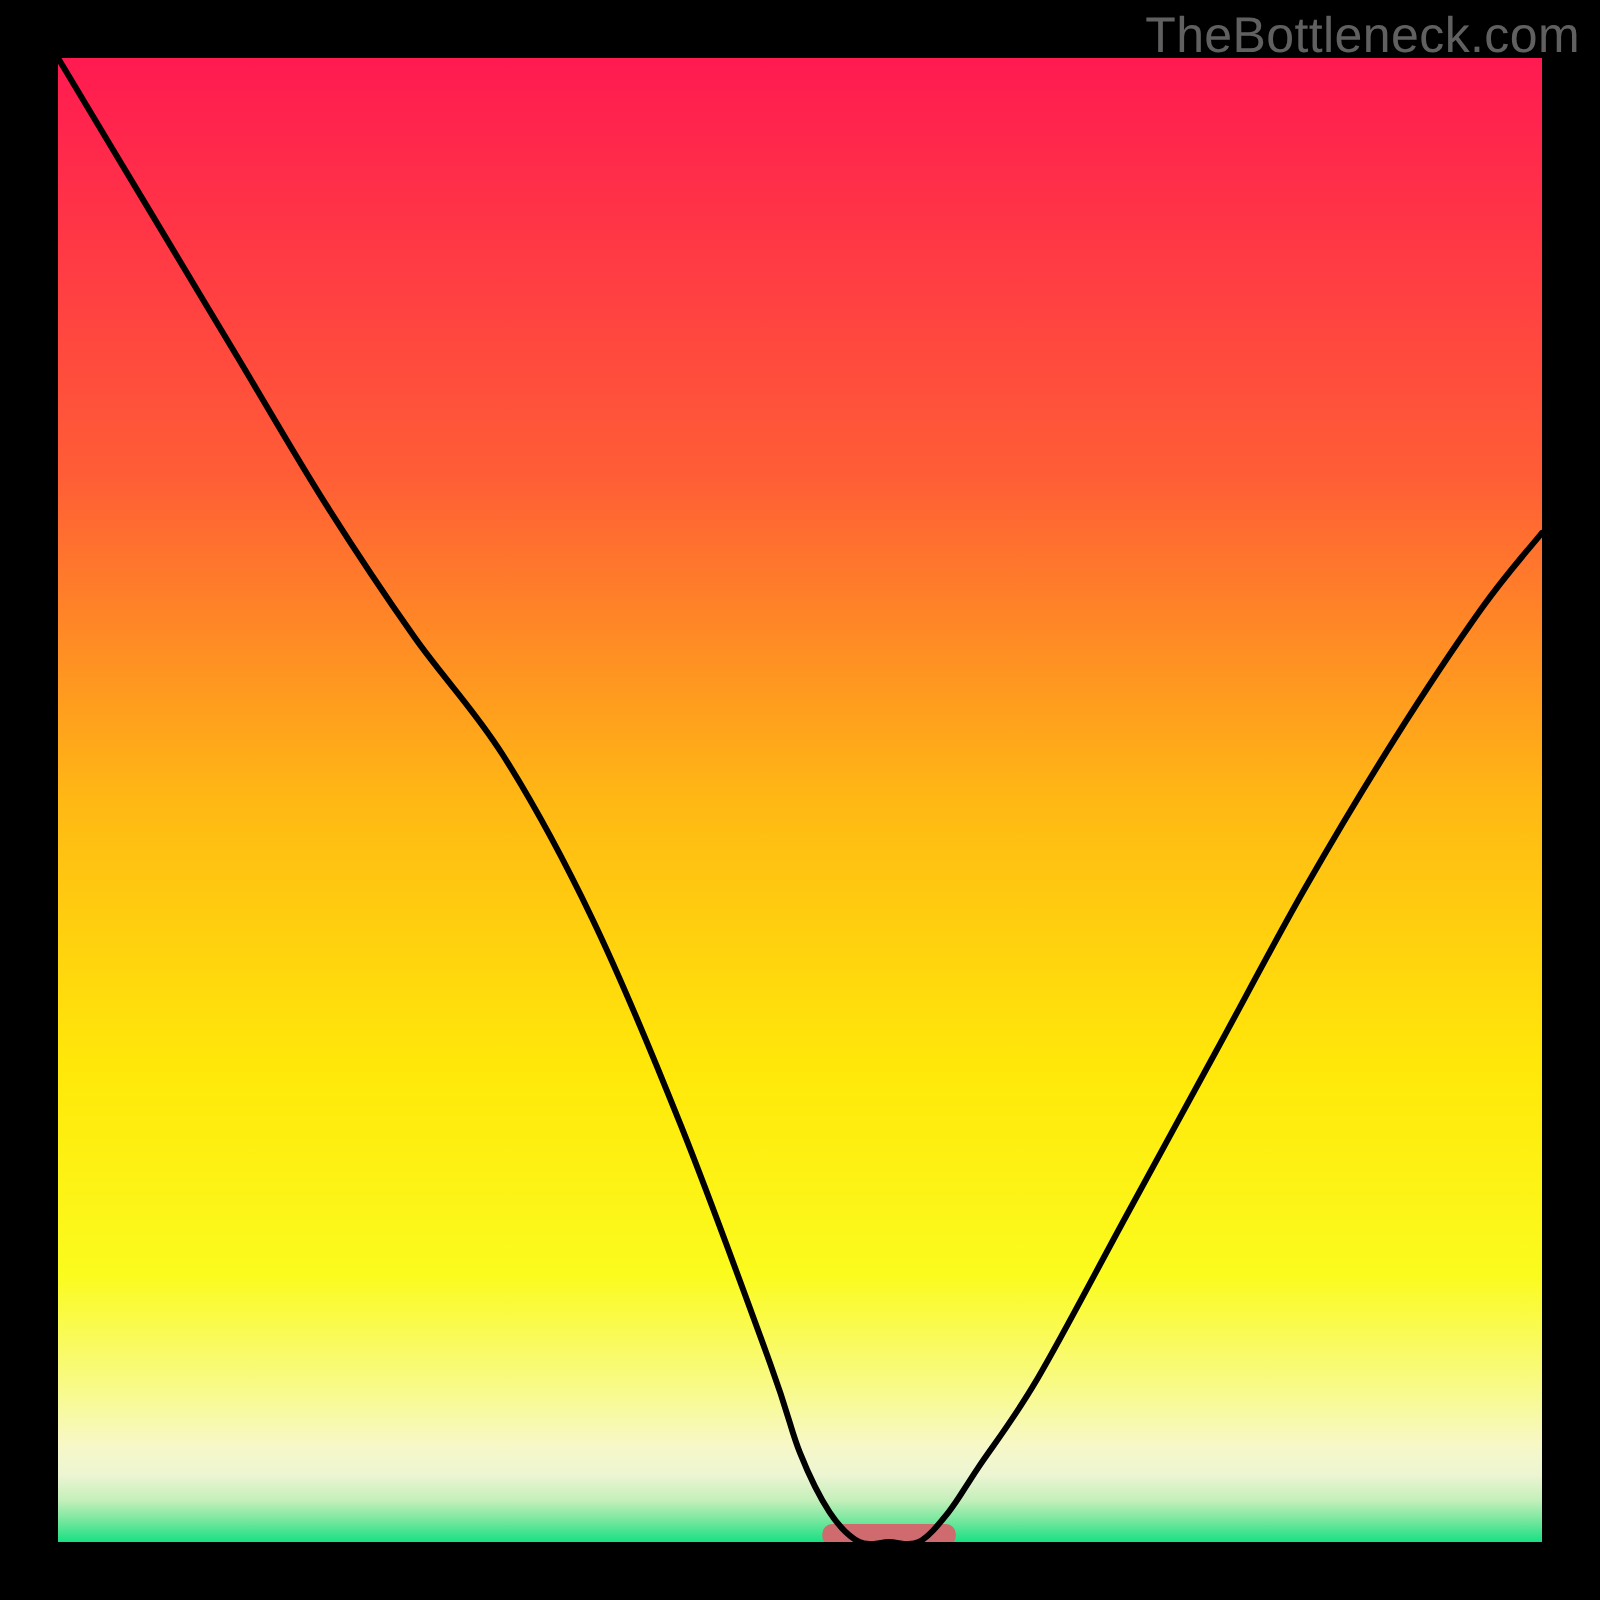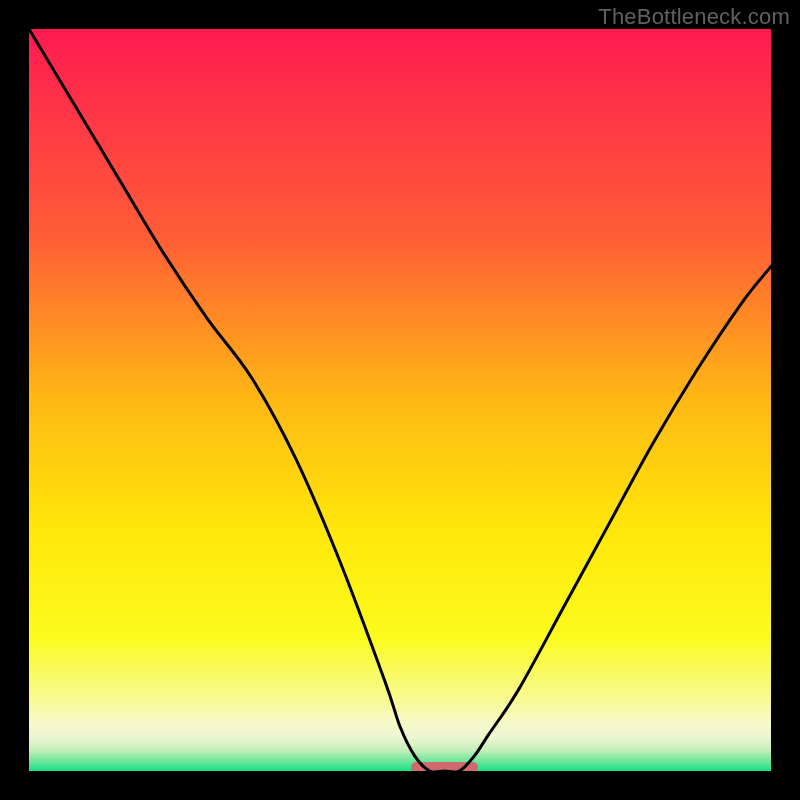--- a/index.html
+++ b/index.html
@@ -15,21 +15,21 @@
     width: 800px;
     height: 800px;
     background: #000;
     position: relative;
   }
   .watermark {
     position: absolute;
     top: 4px;
     right: 10px;
     color: #606060;
-    font-size: 22px;
+    font-size: 25px;
     font-weight: 500;
     letter-spacing: 0.2px;
     z-index: 5;
   }
   .plot-area {
     position: absolute;
     left: 29px;
     top: 29px;
     width: 742px;
     height: 742px;

